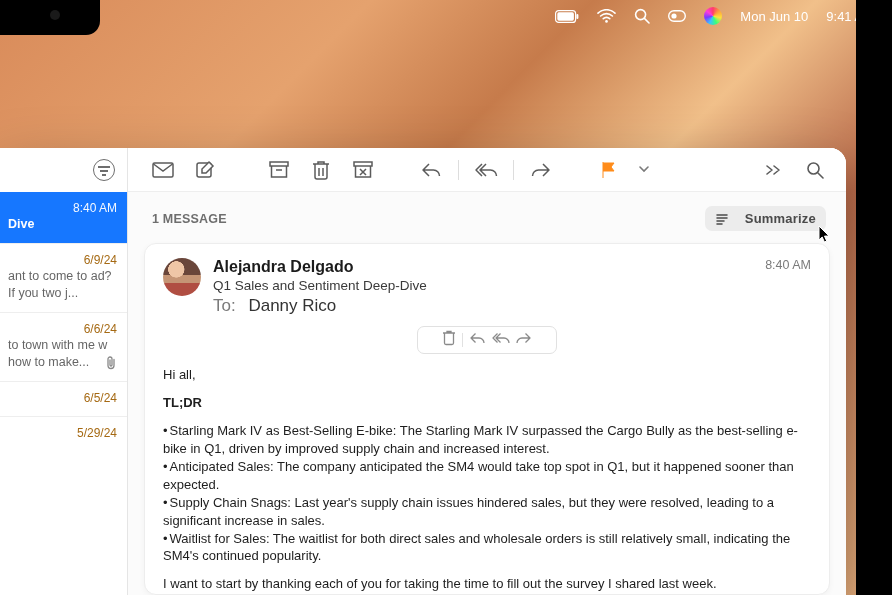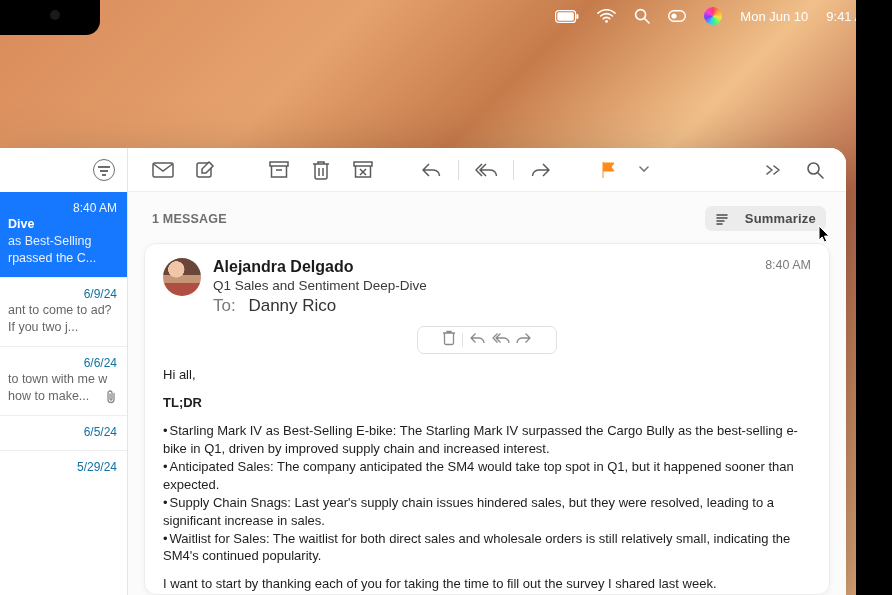--- a/index.html
+++ b/index.html
@@ -50,21 +50,21 @@
     border-bottom: none;
     padding: 8px 10px 10px 8px;
     font-size: 12.5px; line-height: 1.35;
     color:#3a3a3a;
     position:relative;
   }
   .item + .item { border-top: 1px solid #eee; }
   .item.selected { background:#1677ff; color:#fff; border-top-color:transparent;}
   .item .time { text-align:right; font-size:12px; color:inherit; opacity:.95; }
   .item.selected .time { color:#fff; }
-  .item:not(.selected) .time { color:#0369a1; }
+  .item:not(.selected) .time { color:#a16207; }
   .item .title { font-weight:600; white-space:nowrap; overflow:hidden; text-overflow:ellipsis;}
   .item .preview { white-space:normal; overflow:hidden; color:inherit; opacity:.9;}
   .item:not(.selected) .preview { color:#555; }
   .item .clip { position:absolute; right:10px; bottom:6px; color:#888;}
   
   .pane { flex:1; display:flex; flex-direction:column; background:#fbfbfb;}
   .toolbar {
     height:44px; display:flex; align-items:center; gap:8px;
     padding: 0 14px 0 18px; background:#fff; border-bottom:1px solid #eee;
   }
@@ -173,21 +173,20 @@
     <div class="msglist">
       <div class="msglist-header">
         <span class="filter-icon">
             <span></span>
           </span>
       </div>
 
       <div class="item selected">
         <div class="time">8:40 AM</div>
         <div class="title">Dive</div>
-        <div class="preview">as Best-Selling rpassed the C...</div>
       </div>
       <div class="item">
         <div class="time">6/9/24</div>
         <div class="preview">ant to come to ad? If you two j...</div>
       </div>
       <div class="item">
         <div class="time">6/6/24</div>
         <span class="clip">
           <svg width="12" height="14" viewBox="0 0 12 14" fill="none">
               <path d="M9 3.5v6a3 3 0 1 1-6 0V3a2 2 0 1 1 4 0v6a1 1 0 1 1-2 0V4" stroke="#888" stroke-width="1.3" stroke-linecap="round"></path>

